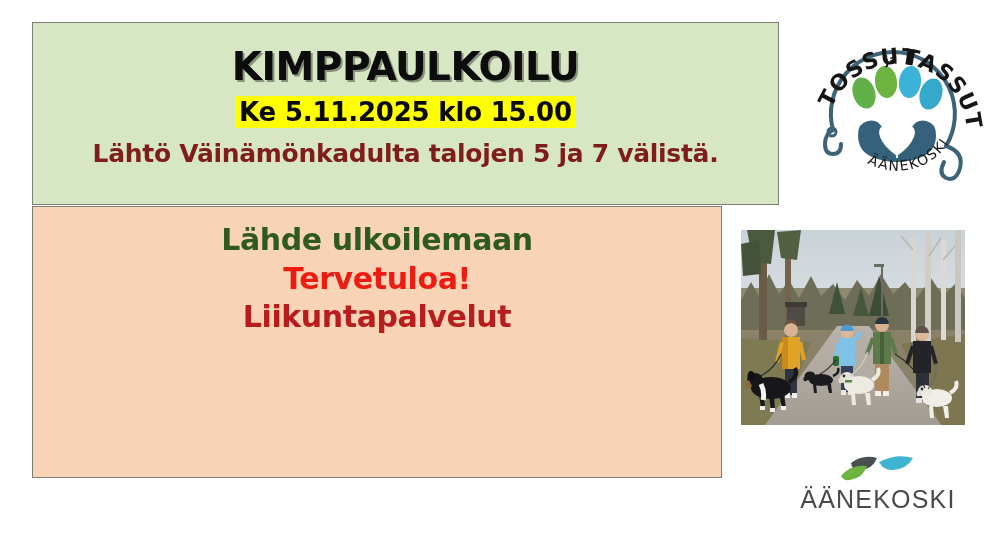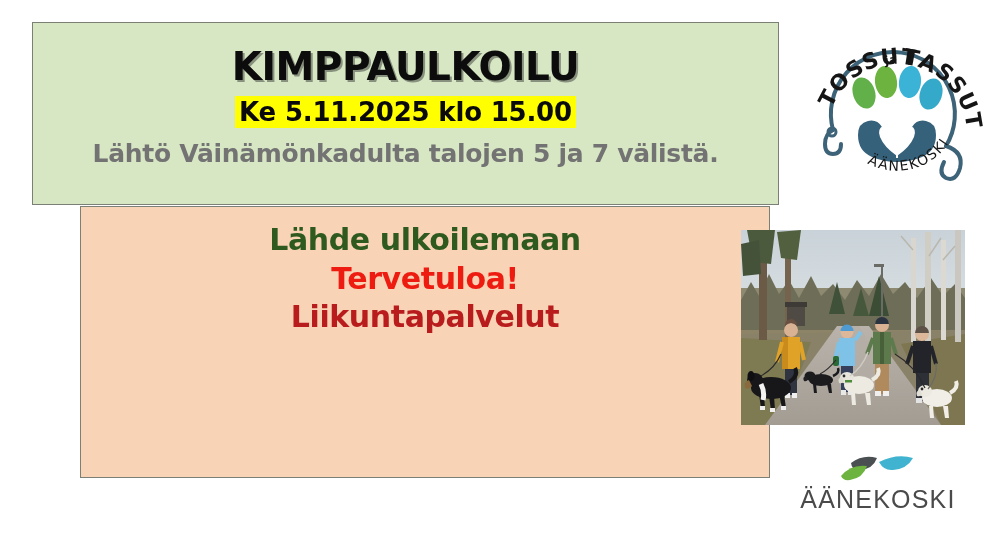--- a/index.html
+++ b/index.html
@@ -62,41 +62,40 @@
     padding: 1px 4px;
     letter-spacing: -0.2px;
     line-height: 1.15;
   }
 
   .start-line {
     margin-top: 11px;
     font-family: "DejaVu Sans", sans-serif;
     font-weight: bold;
     font-size: 25px;
-    color: #737373;
+    color: #7f1d1d;
     letter-spacing: -0.3px;
     white-space: nowrap;
   }
 
   
   .panel-peach {
     position: absolute;
     left: 32px;
     top: 206px;
     width: 690px;
     height: 272px;
     background: #f8d3b6;
     border: 1px solid #7c7f75;
     box-sizing: border-box;
     display: flex;
     flex-direction: column;
     align-items: center;
     justify-content: flex-start;
     padding-top: 14px;
-    margin-left: 48px;
   }
 
   .body-line {
     font-family: "DejaVu Sans", sans-serif;
     font-weight: bold;
     font-size: 30px;
     line-height: 1.29;
     color: #2f5a1f;
     letter-spacing: -0.4px;
     white-space: nowrap;

